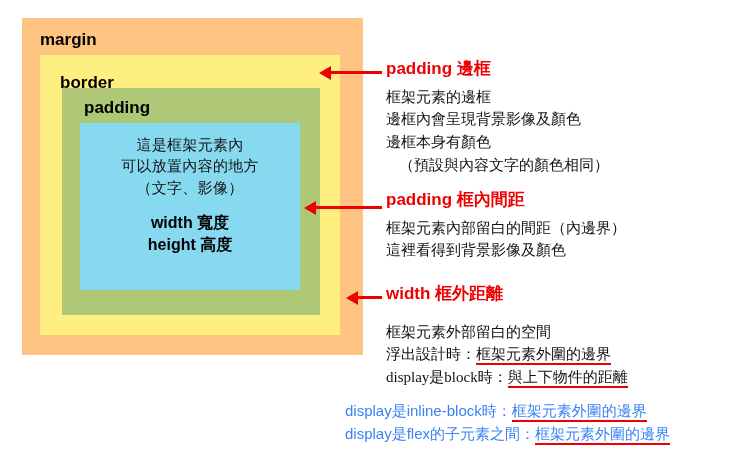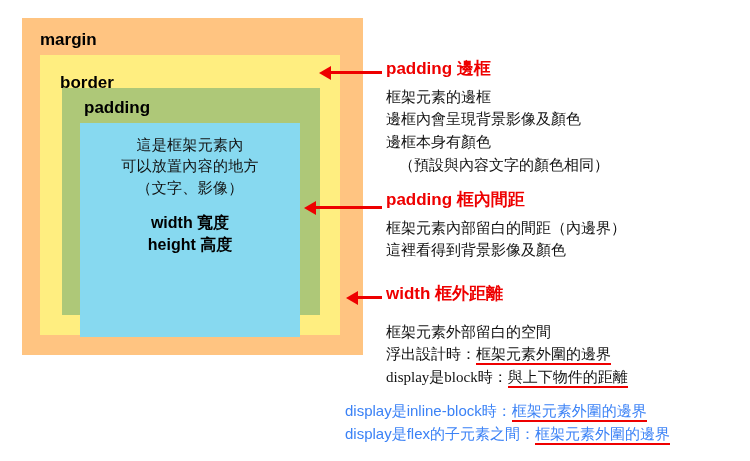--- a/index.html
+++ b/index.html
@@ -17,21 +17,21 @@
   }
   .box-border{
     position:absolute;left:18px;top:37px;width:300px;height:280px;
     background:#ffee80;box-sizing:border-box;
   }
   .box-padding{
     position:absolute;left:22px;top:33px;width:258px;height:227px;
     background:#aec878;box-sizing:border-box;
   }
   .box-content{
-    position:absolute;left:18px;top:35px;width:220px;height:214px;
+    position:absolute;left:18px;top:35px;width:220px;height:167px;
     background:#87d9f0;box-sizing:border-box;
     display:flex;flex-direction:column;align-items:center;justify-content:flex-start;
   }
   .box-label{
     font-weight:bold;font-size:17px;color:#000000;
     line-height:1;position:absolute;
   }
   .lbl-margin{left:18px;top:13px;}
   .lbl-border{left:20px;top:11px;margin-top:8px;}
   .lbl-padding{left:22px;top:11px;}

